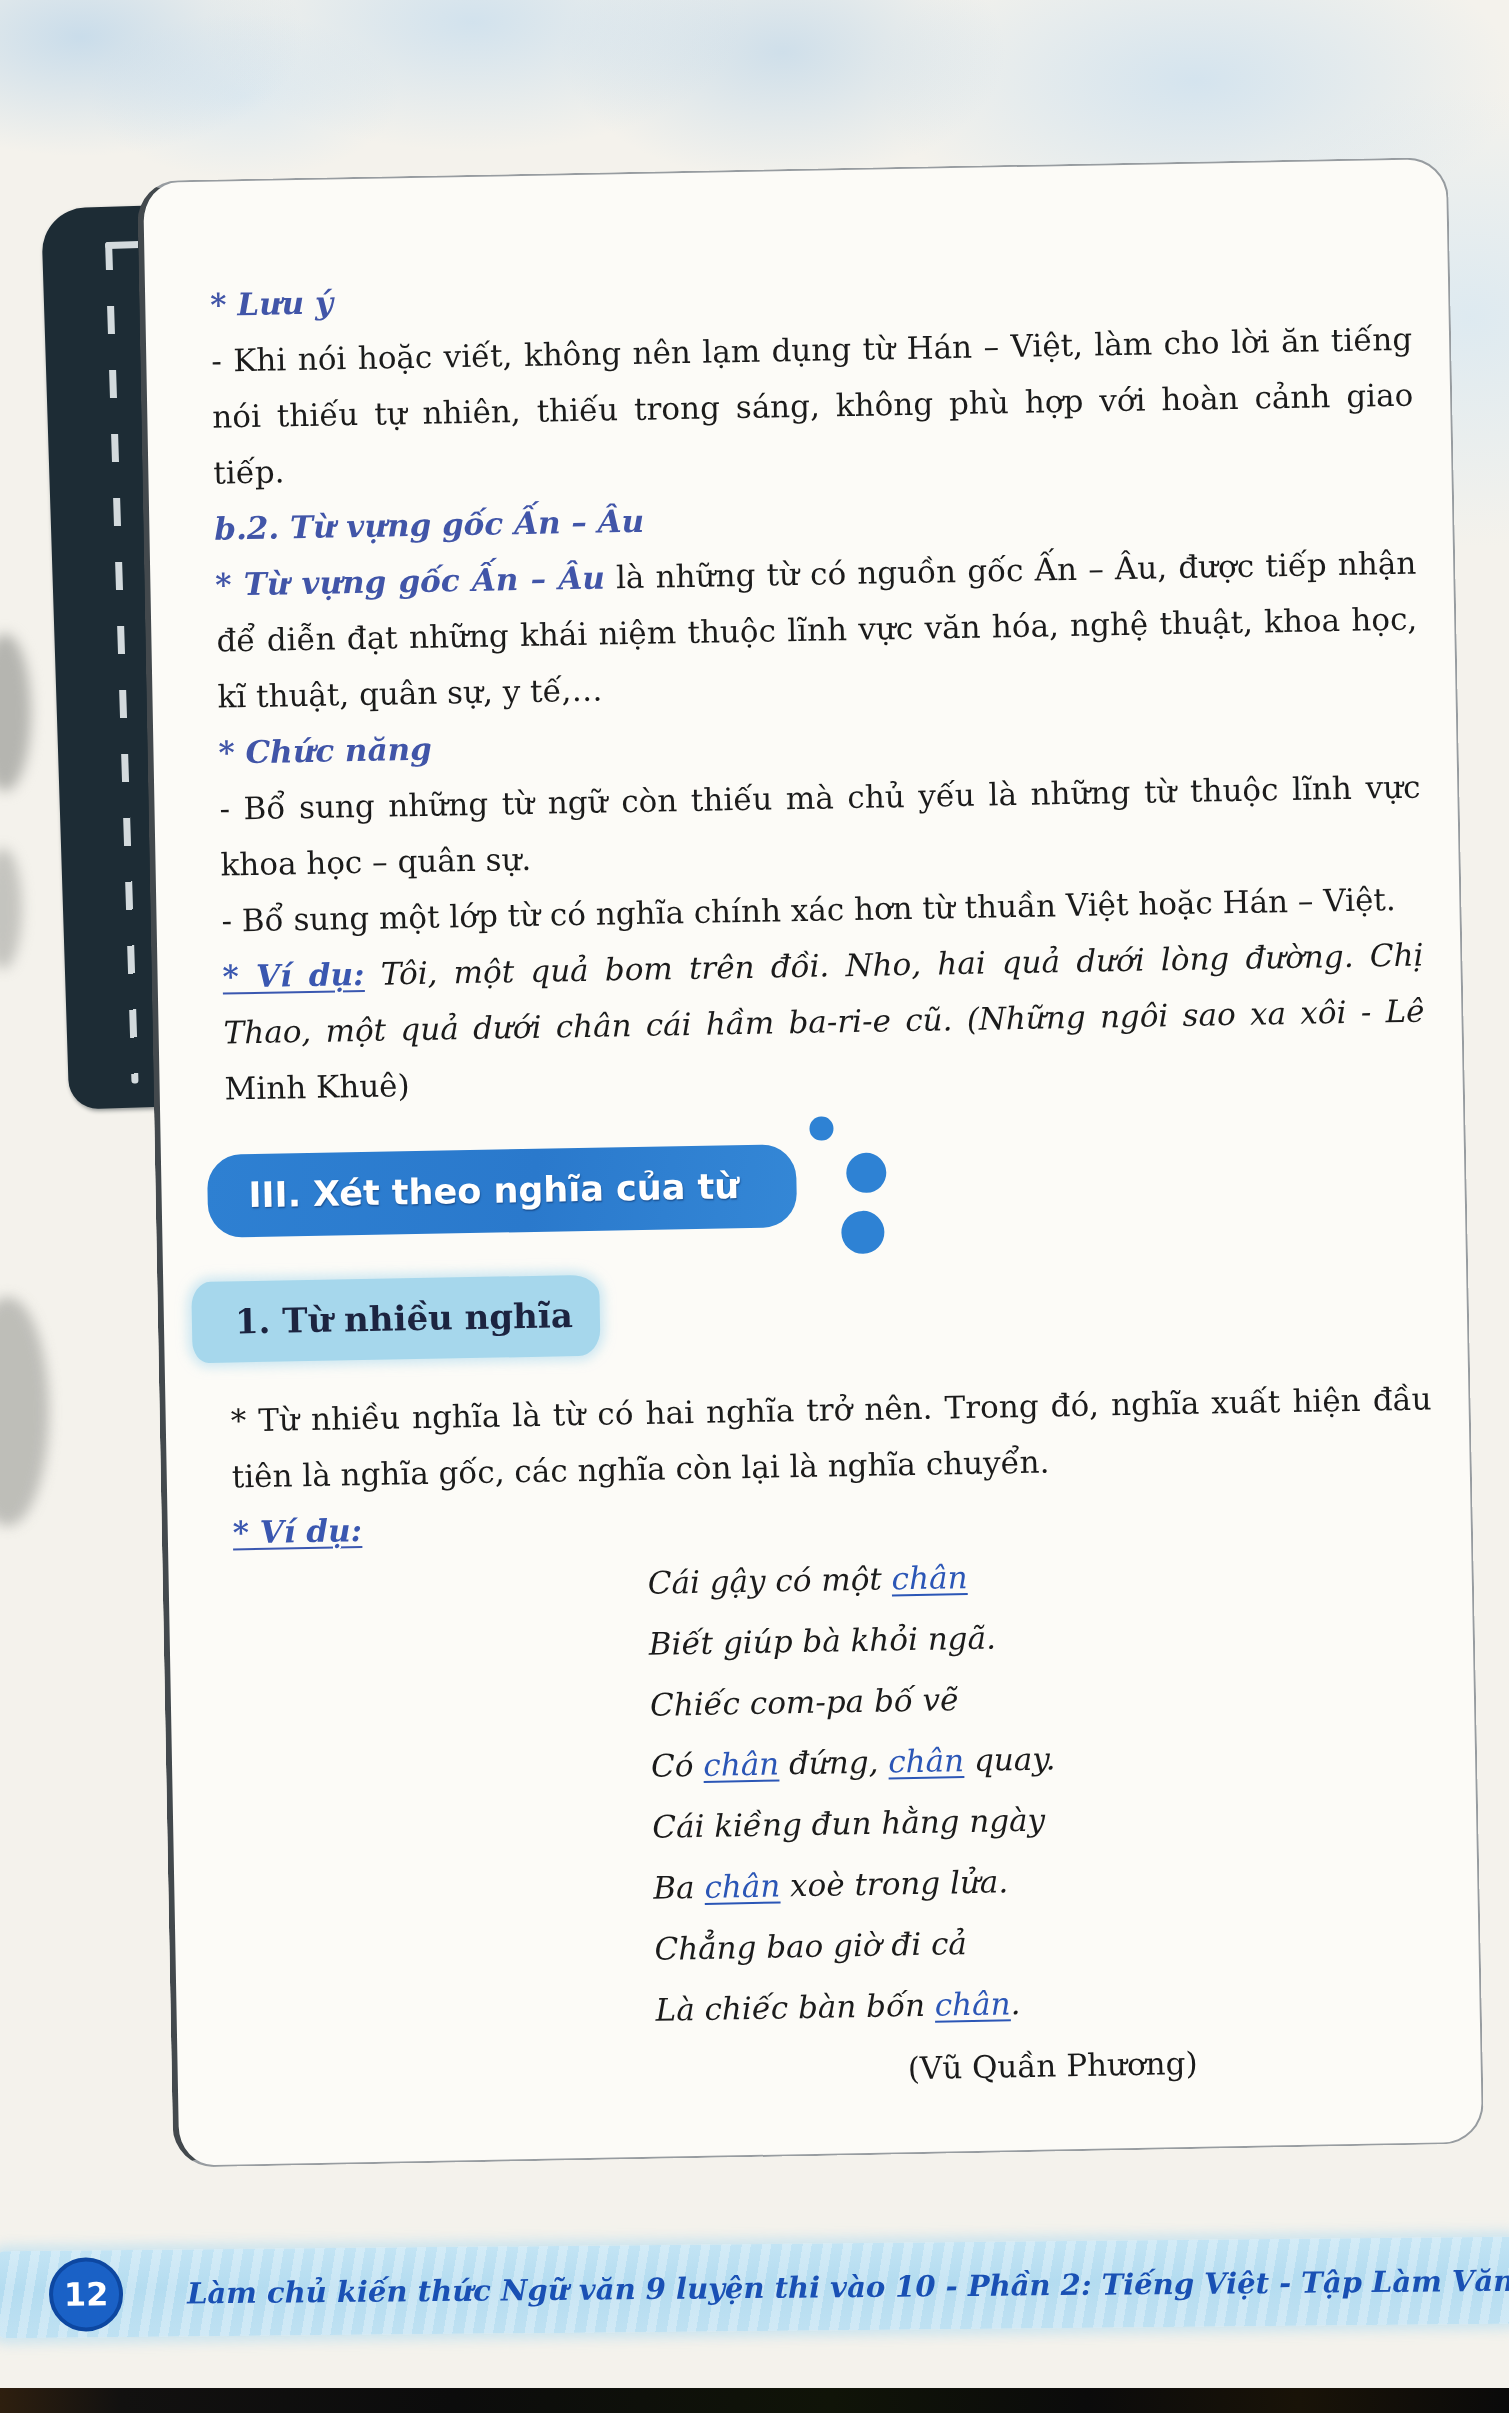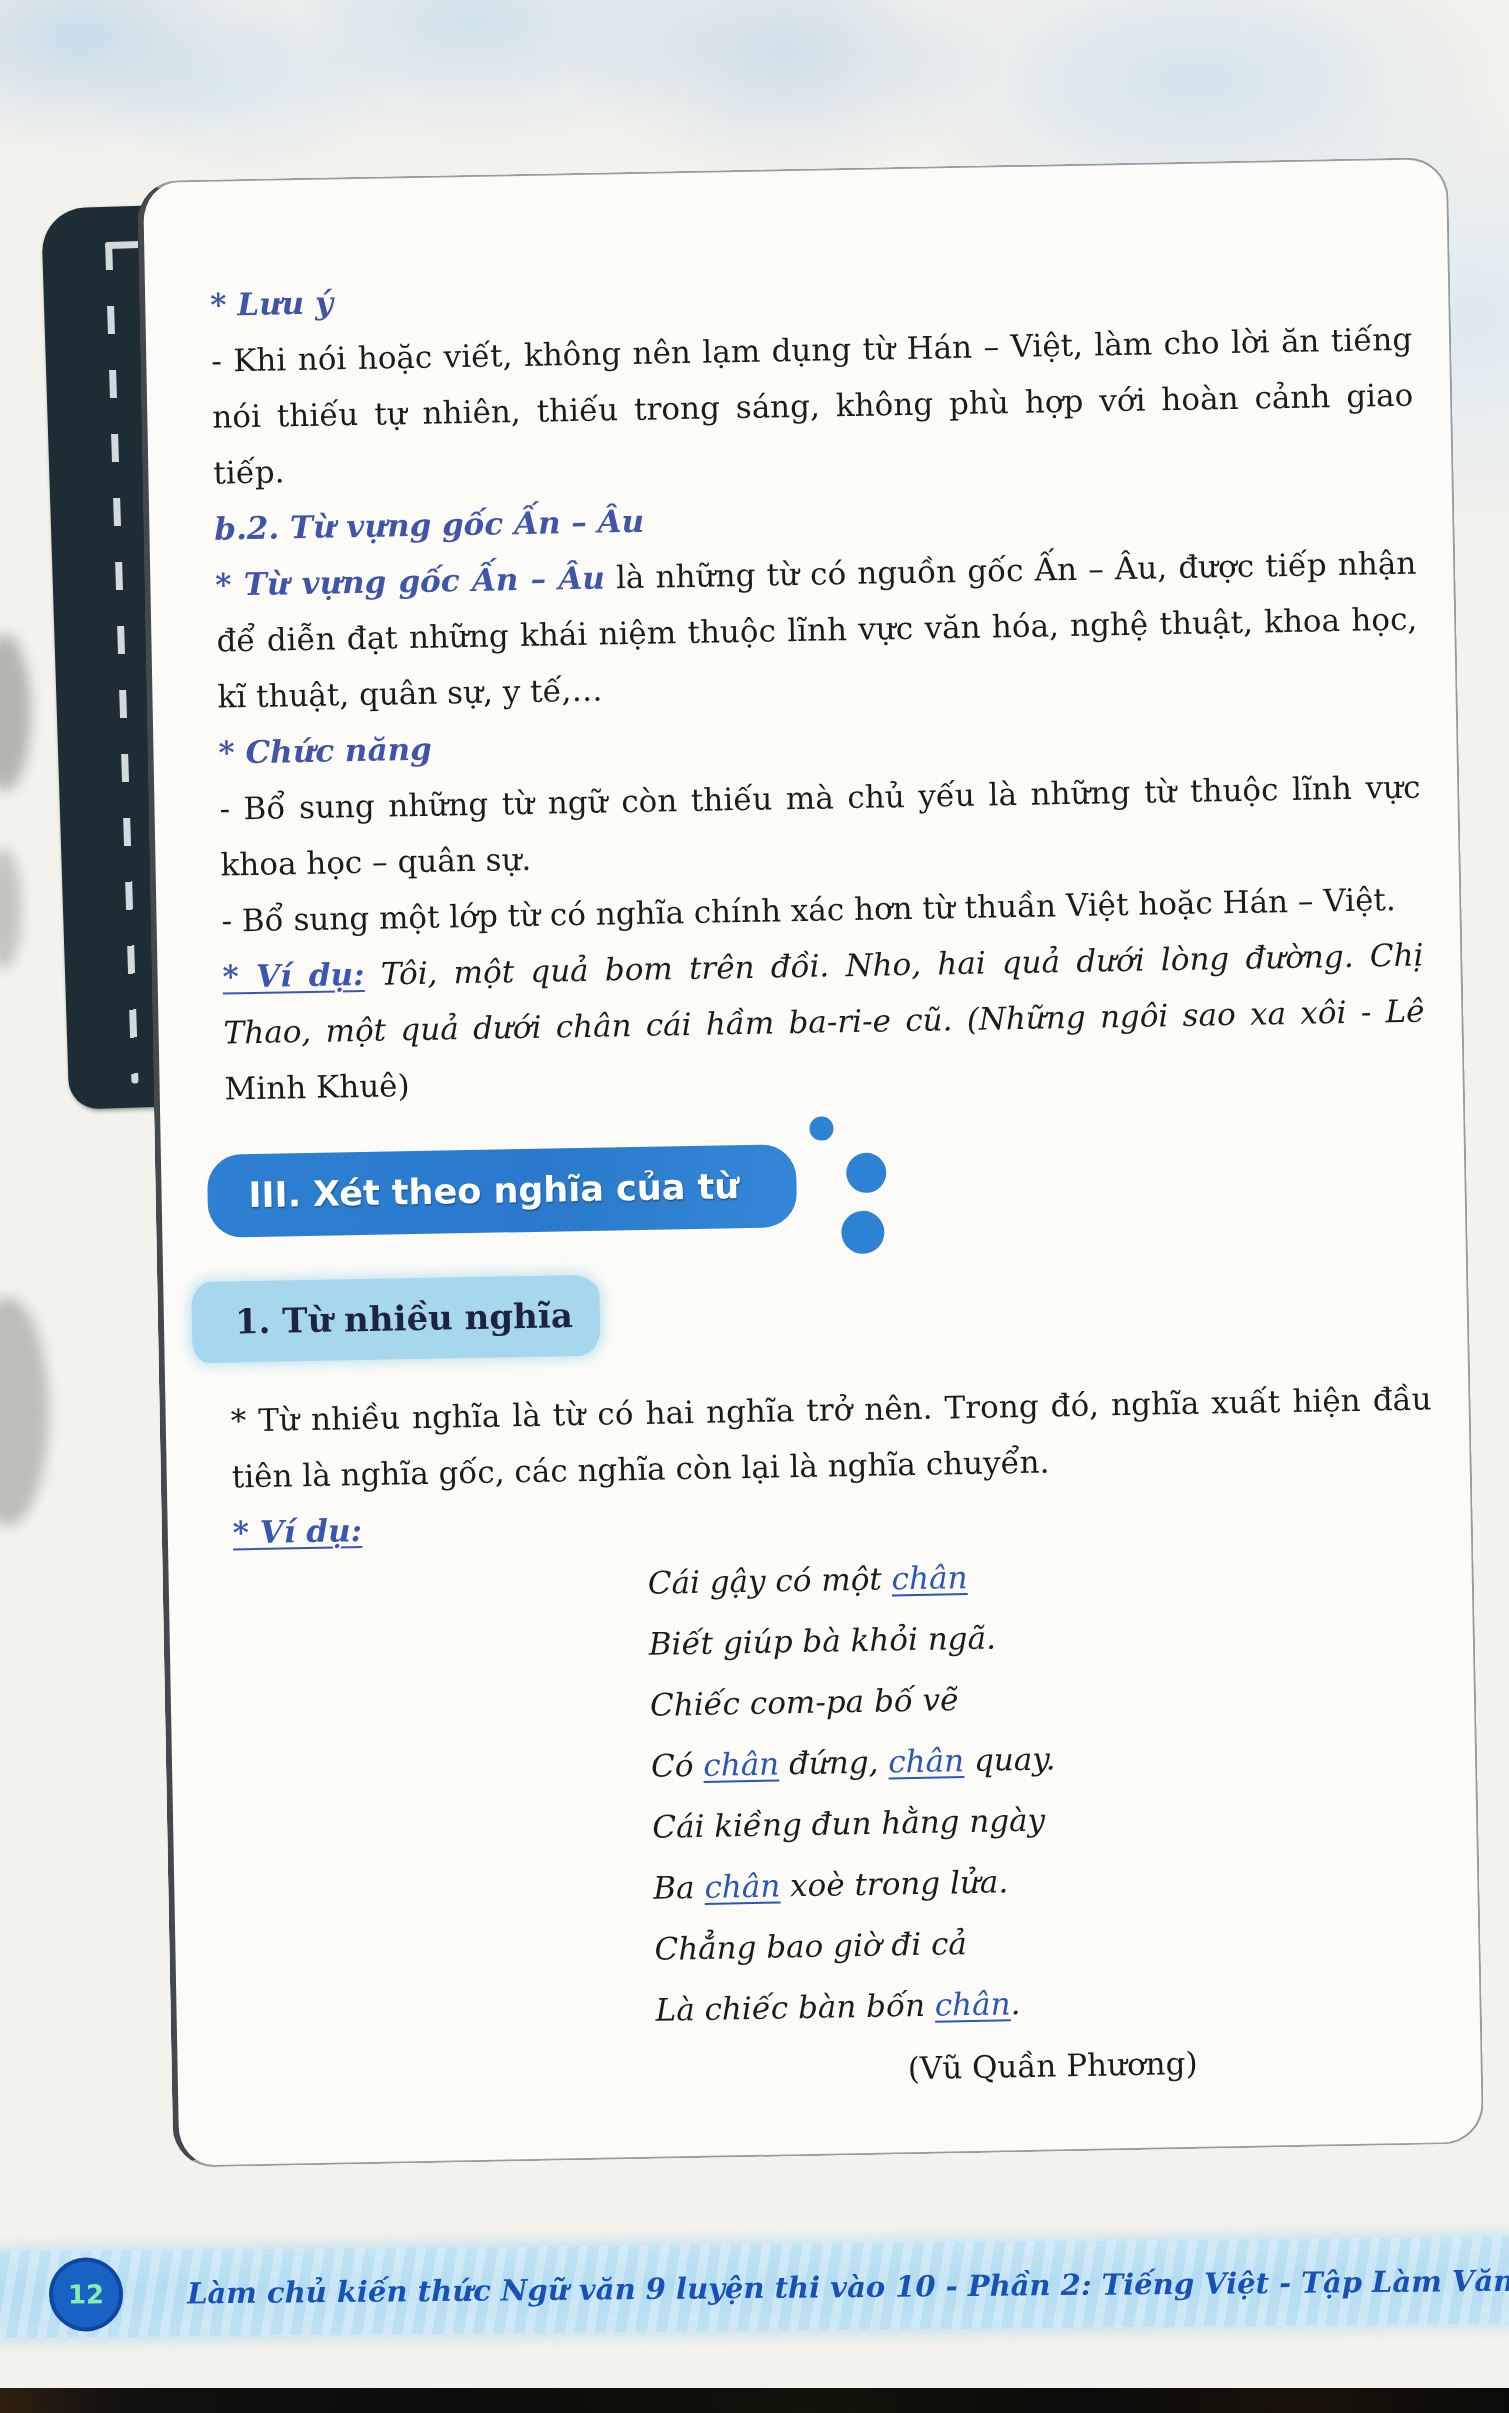--- a/index.html
+++ b/index.html
@@ -62,22 +62,22 @@
              text-underline-offset:5.2px;}
   .author{margin:4.4px 0 0 665px !important;text-align:left !important;}
   
   .footer-strip{position:absolute;left:-8.9px;top:2244px;width:1530px;height:87px;
     background:linear-gradient(180deg,#c3e4f4 0%,#b4dcf0 45%,#bfe1f2 100%);
     border-radius:13.3px/29.5px;transform:rotate(-0.55deg);
     box-shadow:0 0 11.8px 5.9px rgba(180,220,240,.6);display:flex;align-items:center;}
   .footer-noise{position:absolute;inset:0;border-radius:inherit;
     background:repeating-linear-gradient(100deg,rgba(255,255,255,.28) 0 8.9px,rgba(0,0,0,0) 8.9px 20px);}
   .page-badge{position:relative;margin-left:58px;width:74px;height:74px;border-radius:50%;
-    background:#1a61c6;border:4.4px solid #0d47a1;box-sizing:border-box;color:#86efac;
-    font-weight:bold;font-size:26px;display:flex;align-items:center;justify-content:center;
+    background:#1a61c6;border:4.4px solid #0d47a1;box-sizing:border-box;color:#ffffff;
+    font-weight:bold;font-size:32px;display:flex;align-items:center;justify-content:center;
     font-family:"DejaVu Sans",sans-serif;}
   .footer-title{position:relative;margin-left:64px;color:#1950b4;font-weight:bold;
     font-style:italic;font-size:29px;white-space:nowrap;}
   
   .bottom-edge{position:absolute;left:0;top:2388px;width:1510px;height:25px;
     background:linear-gradient(90deg,#2e1f0f 0%,#121110 8%,#0c0c0c 30%,#101408 55%,#0b0b0b 72%,#191308 86%,#0a0a0a 100%);}
 </style>
 </head>
 <body>
 

